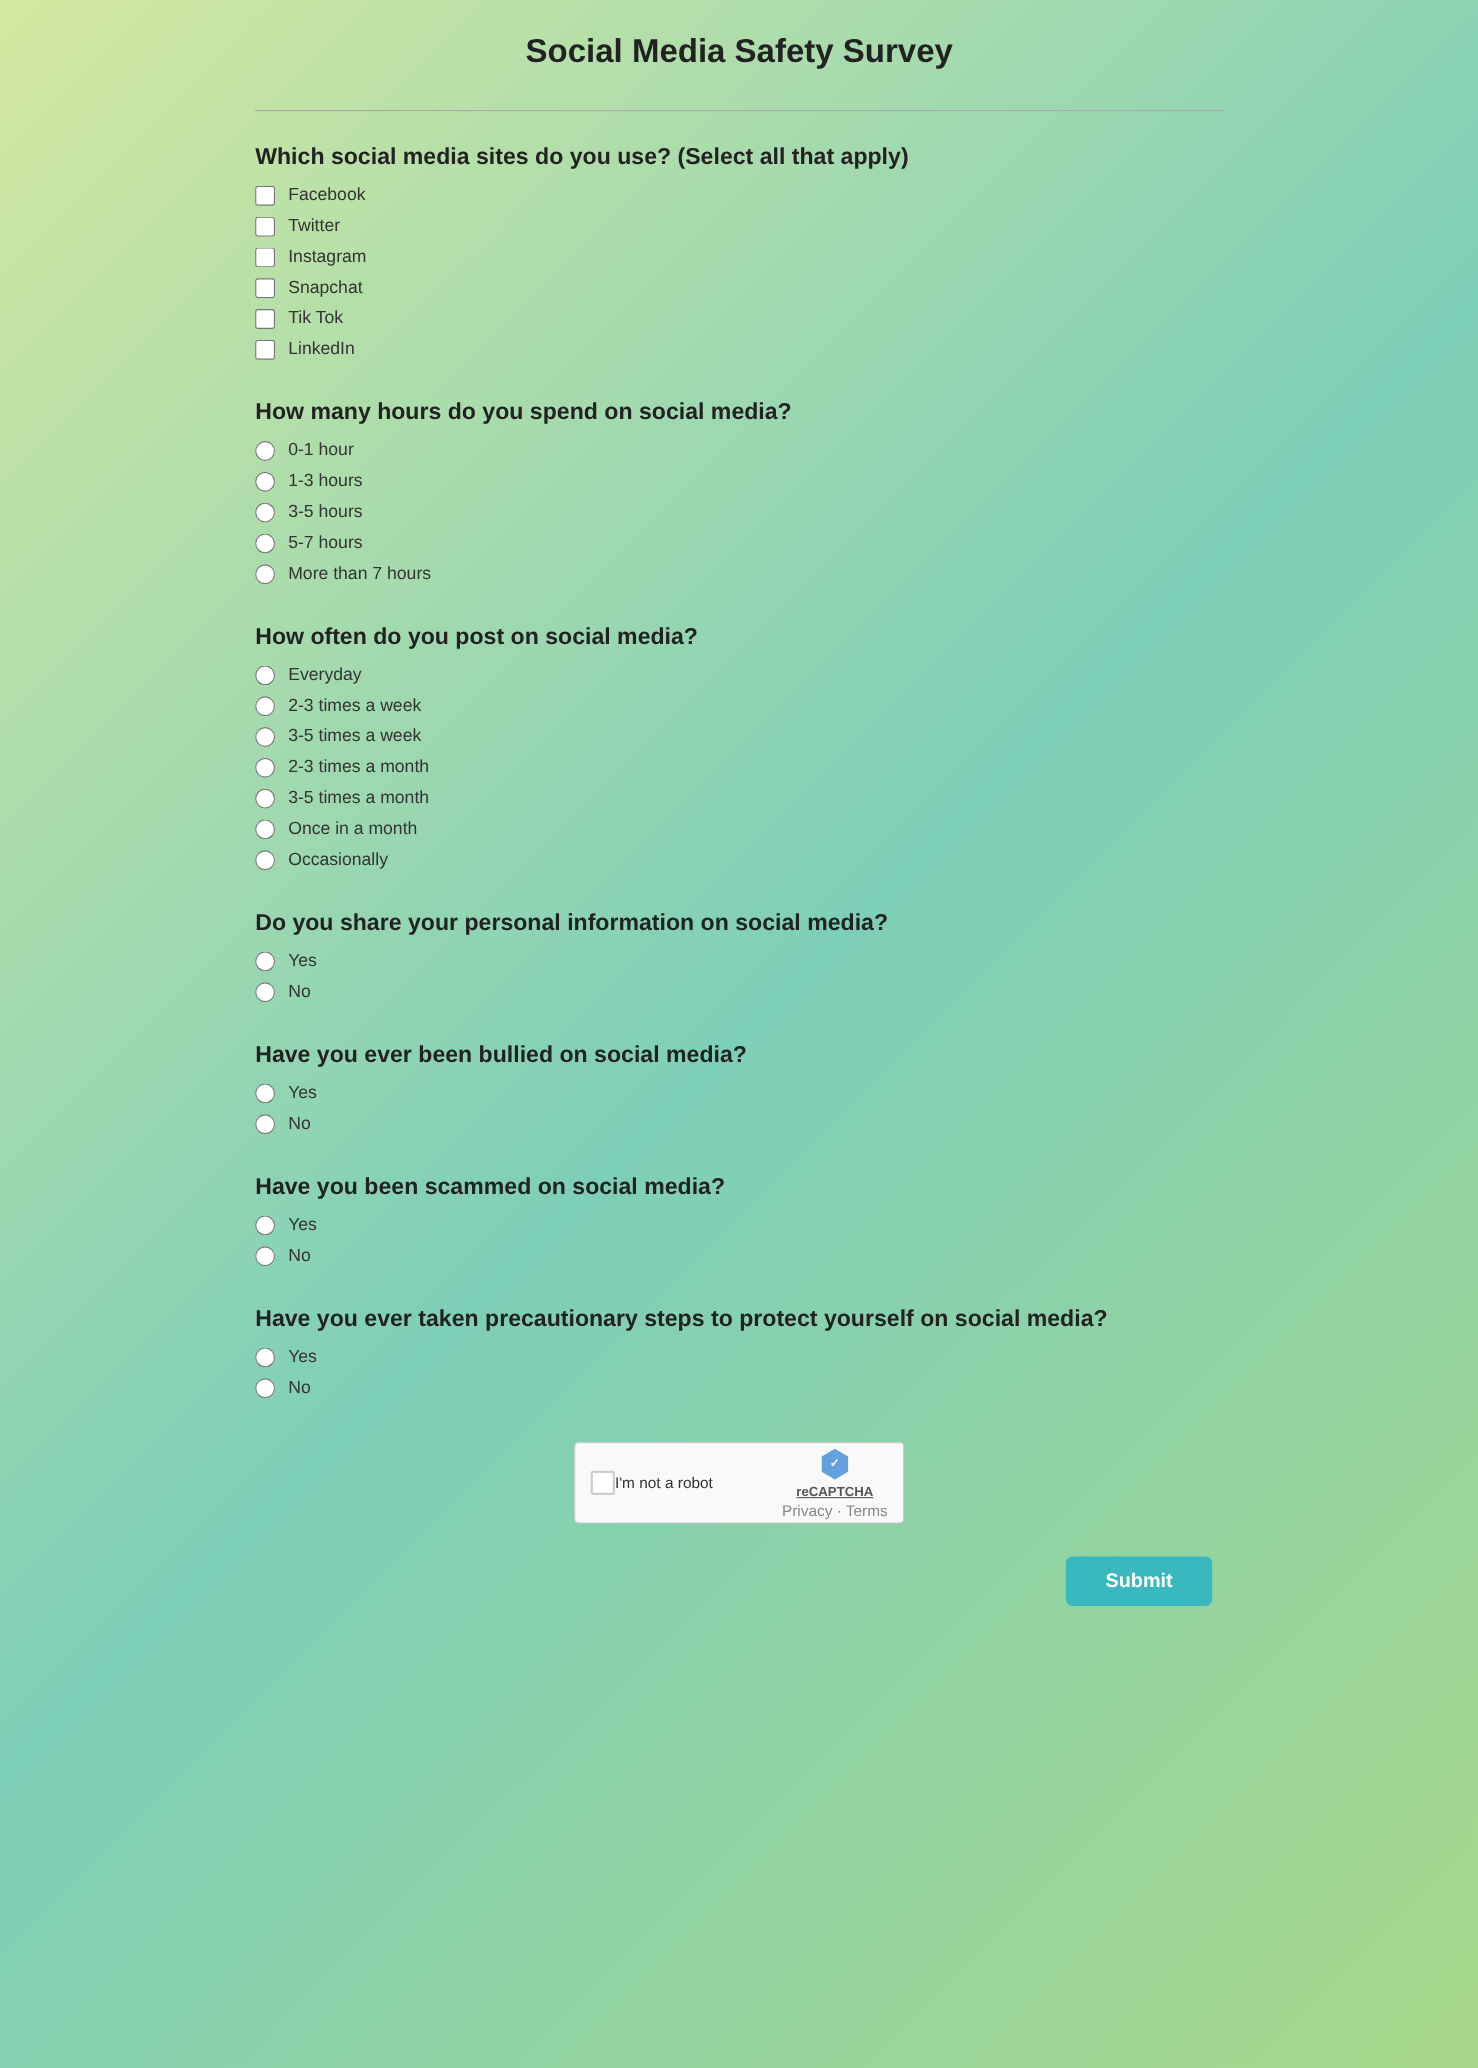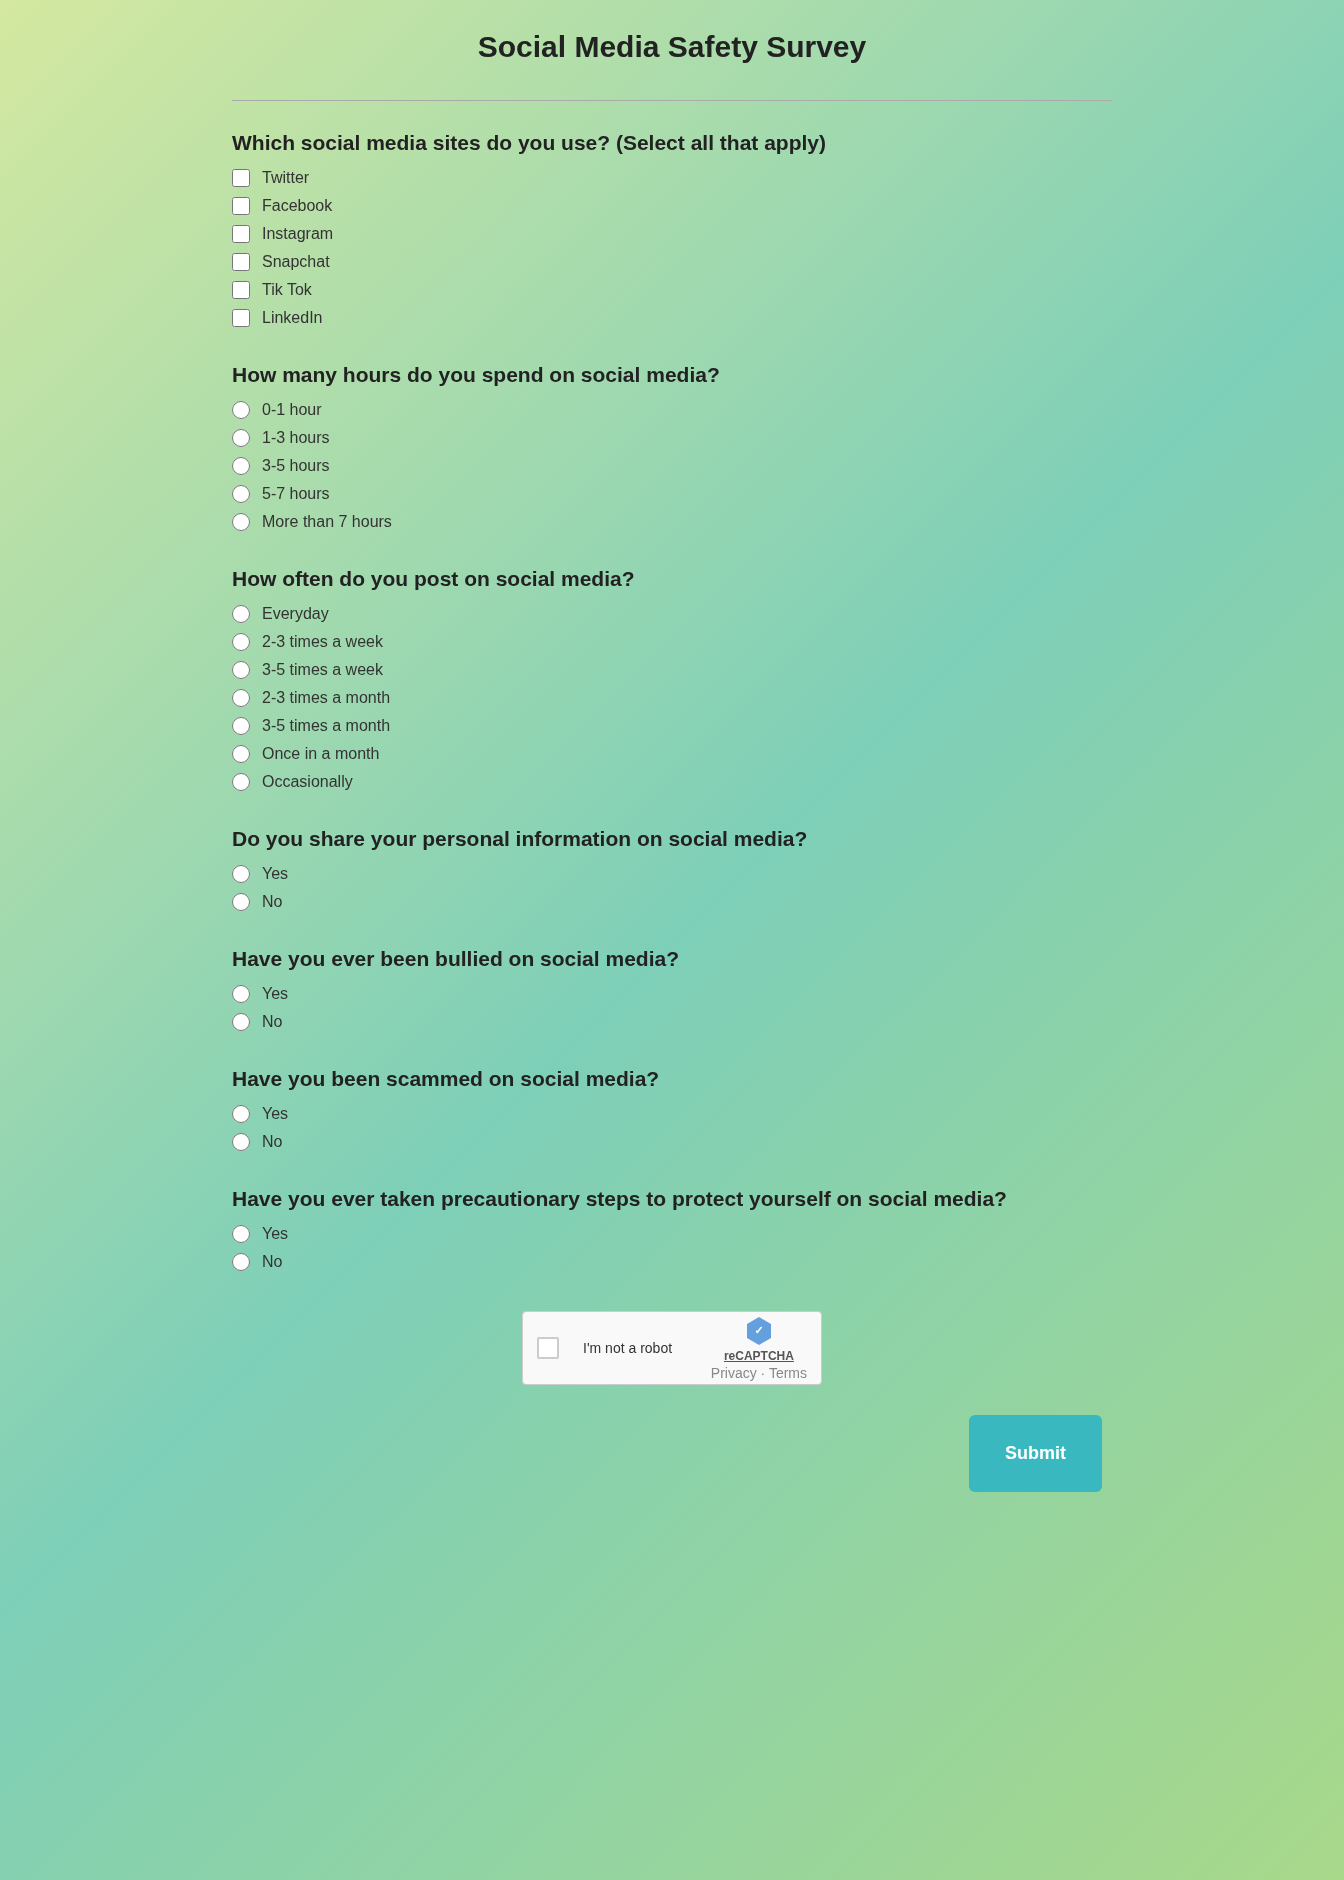--- a/index.html
+++ b/index.html
@@ -81,21 +81,21 @@
       height: 74px;
       display: flex;
       align-items: center;
       justify-content: space-between;
       padding: 10px 14px;
     }
 
     .captcha-left {
       display: flex;
       align-items: center;
-      gap: 24px;
+      gap: 0;
     }
 
     .captcha-checkbox {
       width: 22px;
       height: 22px;
       border: 2px solid #ccc;
       border-radius: 2px;
       background: #fff;
       cursor: pointer;
     }
@@ -133,42 +133,42 @@
       display: flex;
       justify-content: flex-end;
       padding-right: 10px;
     }
 
     .submit-button {
       background-color: #3ab8c0;
       color: #fff;
       border: none;
       border-radius: 6px;
-      padding: 28px 36px;
+      padding: 12px 36px;
       font-size: 18px;
       font-weight: bold;
       cursor: pointer;
     }
   </style>
 </head>
 <body>
 
 <div class="survey-container">
   <h1 class="survey-title">Social Media Safety Survey</h1>
 
   <div id="questions-container">
       <div class="question-block">
         <span class="question-label">Which social media sites do you use? (Select all that apply)</span>
         <div class="option-row">
+          <input type="checkbox" name="q1" id="q1_facebook" style="">
+          <label for="q1_facebook" class="option-text">Facebook</label>
+        </div>
+        <div class="option-row">
           <input type="checkbox" name="q1" id="q1_twitter" style="">
           <label for="q1_twitter" class="option-text">Twitter</label>
-        </div>
-        <div class="option-row">
-          <input type="checkbox" name="q1" id="q1_facebook" style="">
-          <label for="q1_facebook" class="option-text">Facebook</label>
         </div>
         <div class="option-row">
           <input type="checkbox" name="q1" id="q1_instagram" style="">
           <label for="q1_instagram" class="option-text">Instagram</label>
         </div>
         <div class="option-row">
           <input type="checkbox" name="q1" id="q1_snapchat" style="">
           <label for="q1_snapchat" class="option-text">Snapchat</label>
         </div>
         <div class="option-row">

